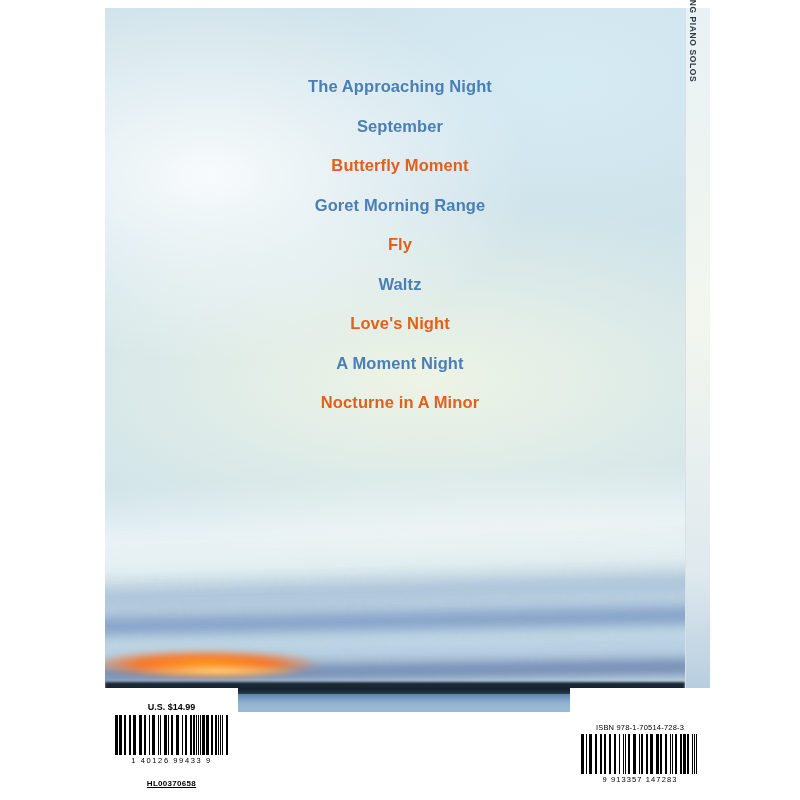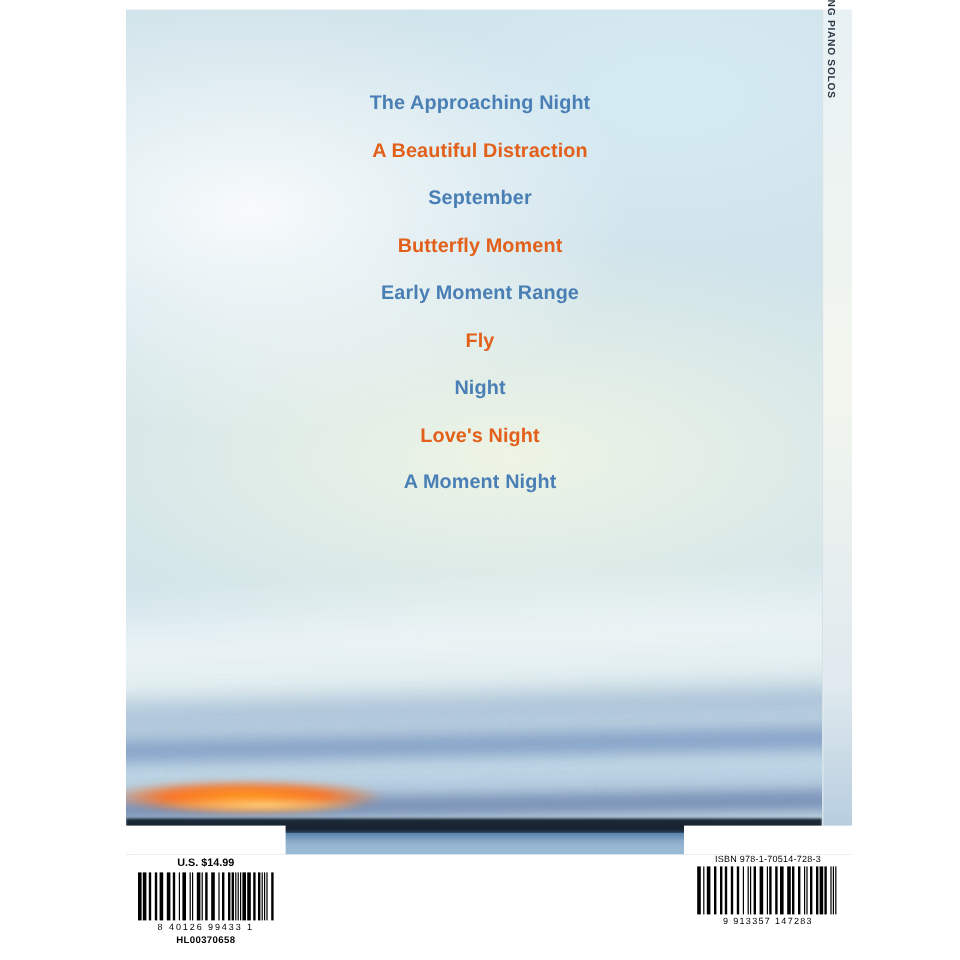--- a/index.html
+++ b/index.html
@@ -231,28 +231,29 @@
   .upc .digits {
     font-size: 7.5px;
     letter-spacing: 1.6px;
     color: #000;
     margin-top: 1px;
   }
   .upc .hl {
     font-size: 8px;
     font-weight: bold;
     color: #000;
-    margin-top: 2px;
+    margin-top: 14px;
     letter-spacing: 0.3px;
+    text-decoration: underline;
   }
 
   .isbn {
     position: absolute;
     left: 570px;
-    bottom: 28px;
+    bottom: 16px;
     width: 140px;
     text-align: center;
     margin-top: 11px;
   }
   .isbn .num {
     font-size: 7.5px;
     color: #000;
     margin-bottom: 2px;
     letter-spacing: 0.2px;
   }
@@ -297,28 +298,28 @@
     <div class="seaglint"></div>
   </div>
 
   <div class="spine">
     <div class="spine-text">CALMING PIANO SOLOS</div>
   </div>
 
   <div class="songlist">
     <div class="col">
       <div class="song blue">The Approaching Night</div>
-      <div class="song orange">A Beautiful Distraction</div>
       <div class="song blue">September</div>
       <div class="song orange">Butterfly Moment</div>
-      <div class="song blue">Early Moment Range</div>
+      <div class="song blue">Goret Morning Range</div>
       <div class="song orange">Fly</div>
-      <div class="song blue">Night</div>
+      <div class="song blue">Waltz</div>
       <div class="song orange">Love's Night</div>
       <div class="song blue">A Moment Night</div>
+      <div class="song orange">Nocturne in A Minor</div>
     </div>
   </div>
 
   <div class="band-left"></div>
   <div class="band-right"></div>
   <div class="bottomband"></div>
 
   <div class="upc">
     <div class="price">U.S. $14.99</div>
     <div class="bars" id="upc-bars">
@@ -375,21 +376,21 @@
         <i style="width: 2px; background: rgb(0, 0, 0);"></i>
         <i style="width: 1px; background: transparent;"></i>
         <i style="width: 1px; background: rgb(0, 0, 0);"></i>
         <i style="width: 1px; background: transparent;"></i>
         <i style="width: 1px; background: rgb(0, 0, 0);"></i>
         <i style="width: 1px; background: transparent;"></i>
         <i style="width: 1px; background: rgb(0, 0, 0);"></i>
         <i style="width: 3px; background: transparent;"></i>
         <i style="width: 2px; background: rgb(0, 0, 0);"></i>
       </div>
-    <div class="digits">8 40126 99433 1</div>
+    <div class="digits">1 40126 99433 9</div>
     <div class="hl">HL00370658</div>
   </div>
 
   <div class="isbn">
     <div class="num">ISBN 978-1-70514-728-3</div>
     <div class="bars" id="isbn-bars">
         <i style="width: 3px; background: rgb(0, 0, 0);"></i>
         <i style="width: 2px; background: transparent;"></i>
         <i style="width: 1px; background: rgb(0, 0, 0);"></i>
         <i style="width: 2px; background: transparent;"></i>

